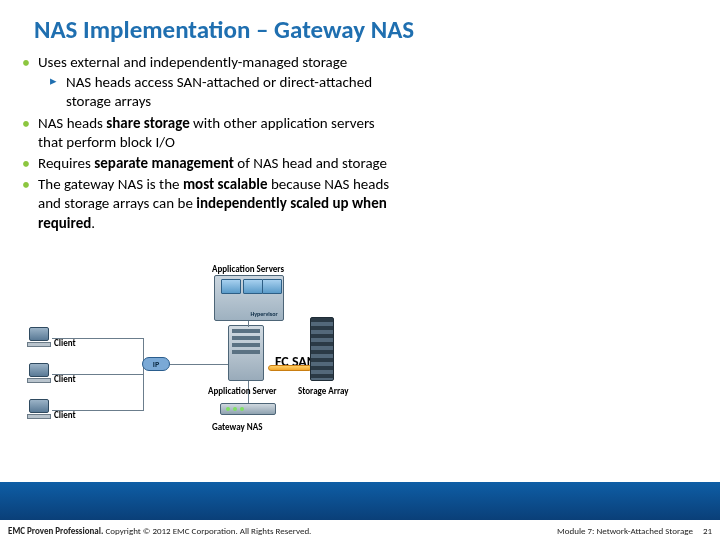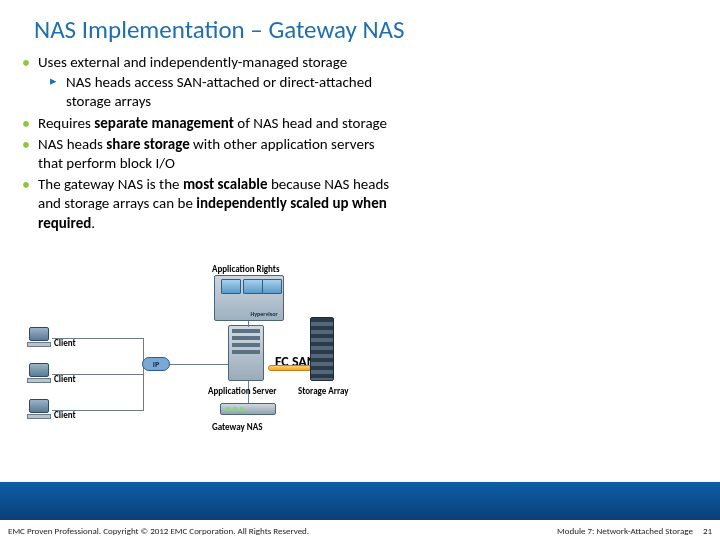--- a/index.html
+++ b/index.html
@@ -1,18 +1,18 @@
 <!DOCTYPE html>
 <html><head>
 <meta charset="utf-8">
 <style>
   * { box-sizing: border-box; margin: 0; padding: 0; }
   html, body { width: 720px; height: 540px; font-family: Calibri, Arial, sans-serif; background: #fff; overflow: hidden; }
   .slide { position: relative; width: 720px; height: 540px; }
-  .title { color: #1f6fb0; font-size: 25px; font-weight: 400; padding: 14px 0 6px 34px; letter-spacing: 0; }
+  .title { color: #1f6fb0; font-size: 25px; font-weight: 700; padding: 14px 0 6px 34px; letter-spacing: 0; }
   .content { display: flex; padding: 2px 6px 0 22px; flex-direction: column; }
   .bullets { width: 370px; }
   ul.main { list-style: none; }
   ul.main > li { position: relative; padding-left: 16px; font-size: 15px; line-height: 1.28; color: #000; margin-bottom: 2px; }
   ul.main > li::before { content: "•"; position: absolute; left: 0; top: 0; color: #8cc63f; font-size: 16px; }
   ul.sub { list-style: none; margin: 1px 0 2px 0; }
   ul.sub > li { position: relative; padding-left: 28px; font-size: 15px; line-height: 1.28; }
   ul.sub > li::before { content: "▸"; position: absolute; left: 12px; top: 0; color: #1f6fb0; font-size: 13px; }
   b { font-weight: 700; }
 
@@ -59,51 +59,51 @@
   .w-ip-r { top: 129px; left: 148px; width: 58px; }
   .w-hyper-d { position:absolute; top: 86px; left: 226px; width: 1px; height: 6px; background:#6b7d8c; }
   .w-app-gw { position:absolute; top: 146px; left: 226px; width: 1px; height: 22px; background:#6b7d8c; }
 
   .footer { position: absolute; left: 0; right: 0; bottom: 0; height: 62px; }
   .footer .band { position: absolute; left: 0; right: 0; bottom: 20px; height: 38px; background: linear-gradient(#0e5ea6,#0a3f78); }
   .footer .line { position: absolute; left: 8px; right: 8px; bottom: 4px; font-size: 9px; color: #222; display: flex; justify-content: space-between; }
   .footer .line .l { }
   .footer .line .r { display: flex; gap: 10px; }
   .footer .line .pg { }
-  .footer .line b { font-weight: 400; }
+  .footer .line b { font-weight: 700; }
 </style>
 </head>
 <body>
 <div class="slide">
 
   <div class="title">NAS Implementation – Gateway NAS</div>
 
   <div class="content">
     <div class="bullets">
       <ul class="main">
         <li>
           <span>Uses external and independently-managed storage</span>
           <ul class="sub">
             <li>NAS heads access SAN-attached or direct-attached storage arrays</li>
           </ul>
         </li>
         <li>
-          <span>Requires </span><b>separate management</b><span> of NAS head and storage</span>
+          <span>NAS heads </span><b>share storage</b><span> with other application servers that perform block I/O</span>
         </li>
         <li>
-          <span>NAS heads </span><b>share storage</b><span> with other application servers that perform block I/O</span>
+          <span>Requires </span><b>separate management</b><span> of NAS head and storage</span>
         </li>
         <li>
           <span>The gateway NAS is the </span><b>most scalable</b><span> because NAS heads and storage arrays can be </span><b>independently scaled up when required</b><span>.</span>
         </li>
       </ul>
     </div>
 
     <div class="diagram">
-      <div class="lbl lbl-app-servers">Application Rights</div>
+      <div class="lbl lbl-app-servers">Application Servers</div>
       <div class="hyper">
         <div class="vm vm1"></div>
         <div class="vm vm2"></div>
         <div class="vm vm3"></div>
         <div class="cap">Hypervisor</div>
       </div>
 
       <div class="client c1">
           <div class="mon"></div>
           <div class="kb"></div>

